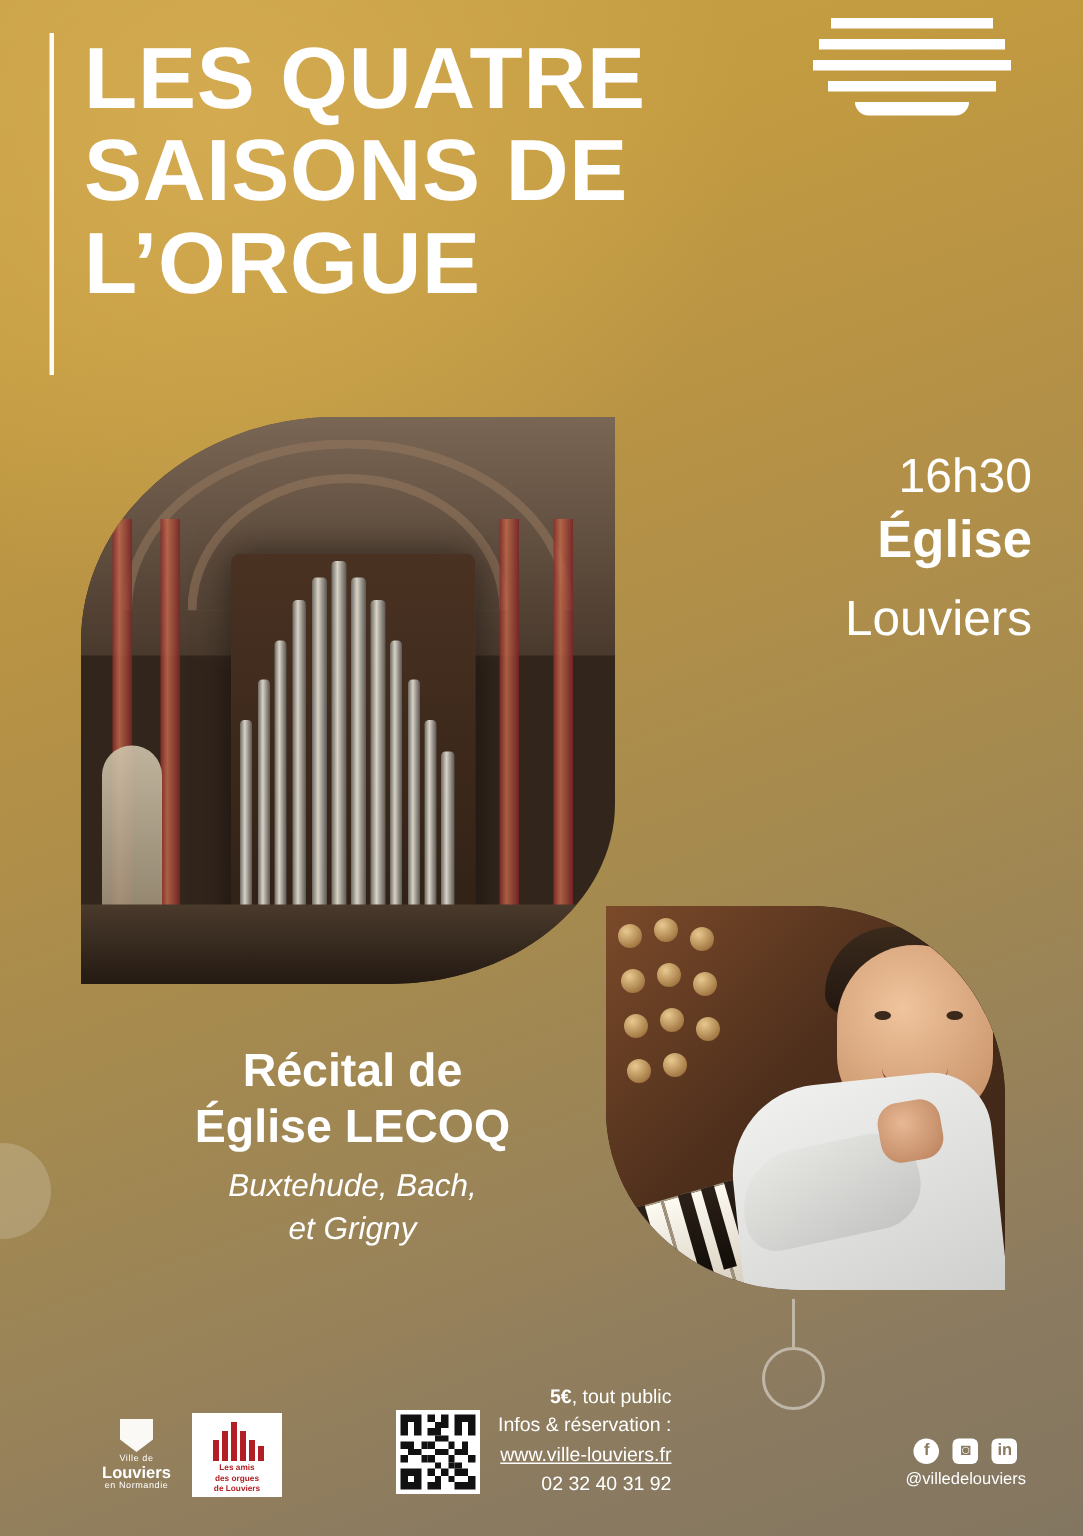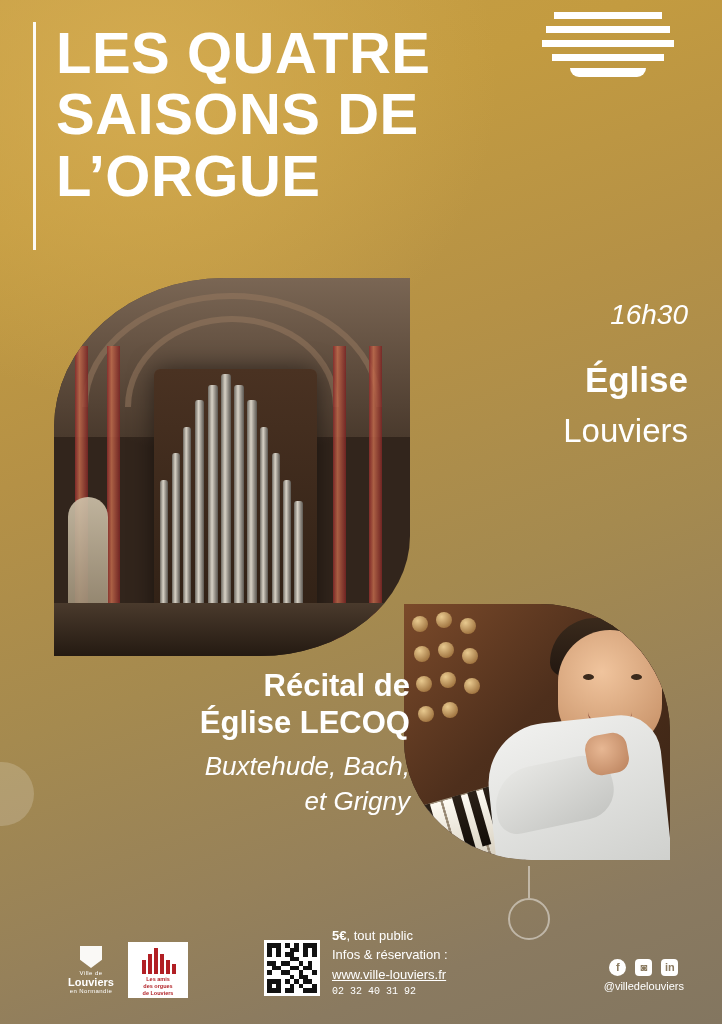--- a/index.html
+++ b/index.html
@@ -165,33 +165,33 @@
     border-bottom:4px solid #8c4b3a; border-radius:0 0 40px 40px;
   }
 
   
   .info {
     position:absolute; right:34px; top:298px; width:320px;
     text-align:right; color:#ffffff;
   }
   .info .day { font-size:33px; font-weight:300; line-height:1.15; letter-spacing:0.5px; }
   .info .date { font-size:33px; font-weight:bold; line-height:1.18; }
-  .info .hour { font-size:28px; font-weight:300; line-height:1.2;font-style:italic; }
-  .info .venue { font-size:35px; font-weight:bold; line-height:1.12; margin-top:28px; }
+  .info .hour { font-size:32px; font-weight:300; line-height:1.2; }
+  .info .venue { font-size:35px; font-weight:bold; line-height:1.12; margin-top:4px; }
   .info .city { font-size:33px; font-weight:300; line-height:1.2; margin-top:12px; }
 
   
   .recital {
-    position:absolute; left:60px; top:668px; width:350px;
-    text-align:right; color:#ffffff;
+    position:absolute; left:60px; top:696px; width:350px;
+    text-align:center; color:#ffffff;
   }
   .recital .r1 { font-size:31px; font-weight:bold; line-height:1.18; }
   .recital .r2 { font-size:31px; font-weight:bold; line-height:1.18; }
   .recital .prog {
-    font-size:26px; font-style:italic; font-weight:500; line-height:1.35; margin-top:8px;
+    font-size:21px; font-style:italic; font-weight:500; line-height:1.35; margin-top:8px;
   }
 
   
   .circle-big {
     position:absolute; left:-30px; top:762px; width:64px; height:64px;
     border-radius:50%; background:rgba(255,255,255,0.18);
   }
   .circle-outline {
     position:absolute; left:508px; top:898px; width:42px; height:42px;
     border-radius:50%; border:2px solid rgba(255,255,255,0.45);
@@ -239,27 +239,27 @@
 
   .qr {
     position:absolute; left:264px; bottom:28px; width:56px; height:56px;
     background:#ffffff; padding:3px;
   }
   .qr .grid { width:100%; height:100%; display:grid; grid-template-columns:repeat(11,1fr); grid-template-rows:repeat(11,1fr); }
   .qr .grid i { background:transparent; }
   .qr .grid i.on { background:#111111; }
 
   .infos {
-    position:absolute; left:332px; bottom:24px; color:#ffffff; text-align:left;
+    position:absolute; left:332px; bottom:24px; color:#ffffff; text-align:right;
   }
   .infos .price { font-size:13px; line-height:1.5; }
   .infos .price b { font-weight:bold; }
   .infos .resa { font-size:13px; line-height:1.5; }
   .infos .site { font-size:13px; line-height:1.5; text-decoration:underline; }
-  .infos .tel { font-size:10px; line-height:1.6;font-family:Liberation Mono, monospace; }
+  .infos .tel { font-size:13px; line-height:1.6; }
 
   .social {
     position:absolute; right:38px; bottom:32px; color:#ffffff; text-align:center;
   }
   .social .icons { display:flex; gap:9px; justify-content:center; margin-bottom:4px; }
   .social .ic {
     width:17px; height:17px; border-radius:4px; background:#ffffff; color:#8a7a60;
     font-size:11px; font-weight:bold; line-height:17px; text-align:center;
   }
   .social .ic.round { border-radius:50%; }

